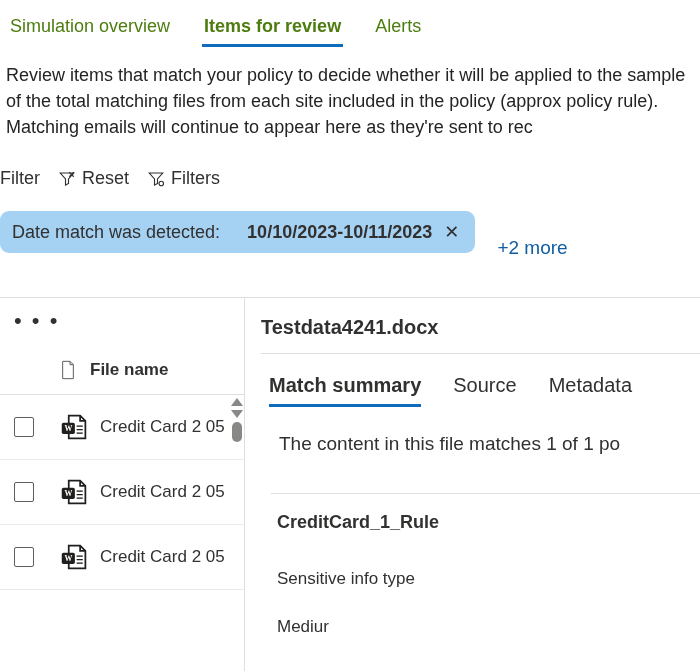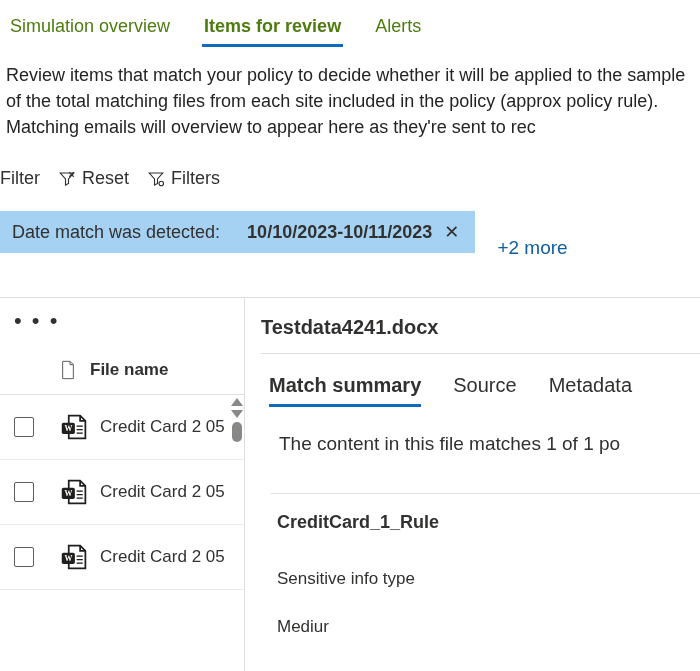--- a/index.html
+++ b/index.html
@@ -67,20 +67,21 @@
     gap: 22px;
     padding: 0 0 0 0;
   }
   .filter-pill {
     background: #a5d1f3;
     padding: 10px 12px;
     font-size: 18px;
     display: flex;
     align-items: center;
     gap: 8px;
+    border-radius: 9px;
   }
   .filter-pill .val { font-weight: 600; margin-left: 19px; }
   .close-x {
     font-size: 18px;
     cursor: pointer;
     padding: 0 4px;
   }
   .more-link {
     color: #115ea3;
     font-size: 19px;
@@ -222,21 +223,21 @@
 </style>
 </head>
 <body>
 
 <div class="tabs-top">
   <div class="tab">Simulation overview</div>
   <div class="tab active">Items for review</div>
   <div class="tab">Alerts</div>
 </div>
 
-<div class="desc">Review items that match your policy to decide whether it will be applied to the sample of the total matching files from each site included in the policy (approx policy rule). Matching emails will overview to appear here as they're sent to rec</div>
+<div class="desc">Review items that match your policy to decide whether it will be applied to the sample of the total matching files from each site included in the policy (approx policy rule). Matching emails will continue to appear here as they're sent to rec</div>
 
 <div class="toolbar">
   <div class="tb-item">
     <span>Filter</span>
   </div>
   <div class="tb-item">
     <svg class="funnel" viewBox="0 0 24 24">
         <path d="M3 4h18l-7 8v6l-4 2v-8L3 4z"></path>
         <line x1="15" y1="3" x2="21" y2="9"></line>
         <line x1="21" y1="3" x2="15" y2="9"></line>

